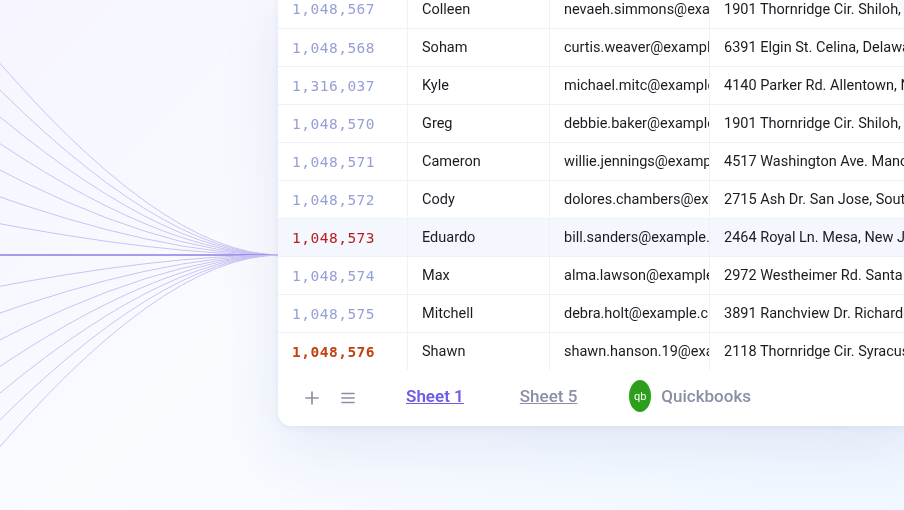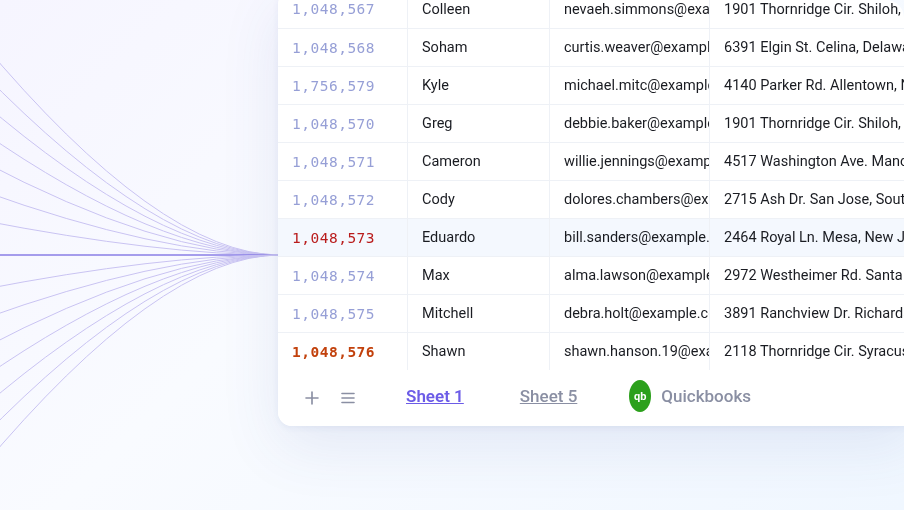--- a/index.html
+++ b/index.html
@@ -103,21 +103,21 @@
     font-weight: 500;
     cursor: pointer;
   }
   .qb-badge {
     width: 22px; height: 32px;
     border-radius: 50%;
     background: #2ca01c;
     color: #ffffff;
     display:flex; align-items:center; justify-content:center;
     font-size: 11px;
-    font-weight: 700;
+    font-weight: 400;
   }
   .spacer-sm { width: 4px; }
 </style>
 </head>
 <body>
 
 <div class="lines-wrap">
   <svg width="310" height="510" viewBox="0 0 310 510">
     <g stroke="#c9c3f2" stroke-width="1" fill="none">
       <path d="M -20 40 Q 160 255 280 255"></path>
@@ -147,21 +147,21 @@
         <div class="cell col-email">nevaeh.simmons@exar</div>
         <div class="cell col-addr">1901 Thornridge Cir. Shiloh, </div>
       </div>
       <div class="row">
         <div class="cell col-rn">1,048,568</div>
         <div class="cell col-name">Soham</div>
         <div class="cell col-email">curtis.weaver@example</div>
         <div class="cell col-addr">6391 Elgin St. Celina, Delawa</div>
       </div>
       <div class="row">
-        <div class="cell col-rn">1,756,579</div>
+        <div class="cell col-rn">1,316,037</div>
         <div class="cell col-name">Kyle</div>
         <div class="cell col-email">michael.mitc@example</div>
         <div class="cell col-addr">4140 Parker Rd. Allentown, N</div>
       </div>
       <div class="row">
         <div class="cell col-rn">1,048,570</div>
         <div class="cell col-name">Greg</div>
         <div class="cell col-email">debbie.baker@example</div>
         <div class="cell col-addr">1901 Thornridge Cir. Shiloh, H</div>
       </div>

